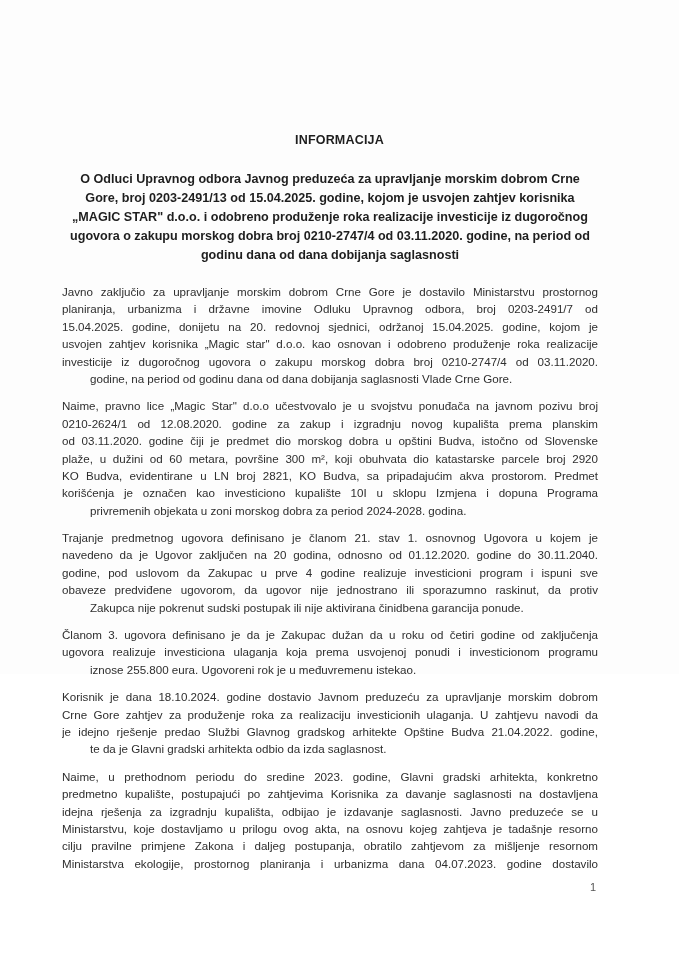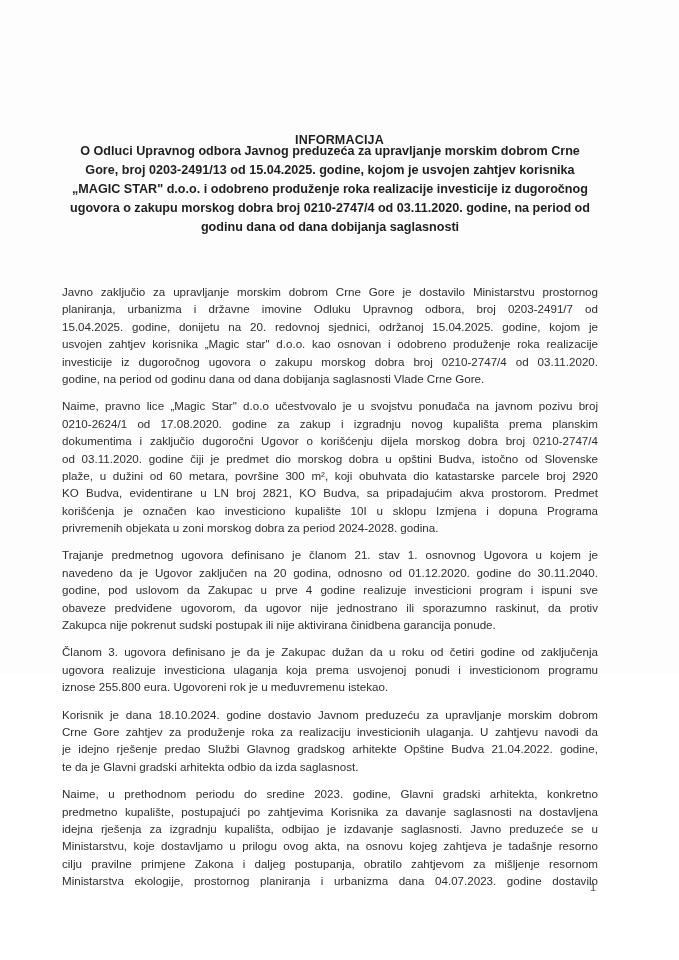--- a/index.html
+++ b/index.html
@@ -28,21 +28,21 @@
       left: 0;
       width: 679px;
       text-align: center;
       font-weight: bold;
       font-size: 12.5px;
       letter-spacing: 0.2px;
       color: #1e1e1e;
     }
     .doc-subtitle {
       position: absolute;
-      top: 142px;
+      top: 170px;
       left: 62px;
       width: 536px;
       text-align: center;
       font-weight: bold;
       font-size: 12.6px;
       line-height: 19px;
       color: #1e1e1e;
     }
     .doc-subtitle span { display: block; white-space: nowrap; }
     .body {
@@ -60,20 +60,21 @@
     .line {
       display: block;
       text-align: justify;
       text-align-last: justify;
       white-space: nowrap;
       overflow: hidden;
       height: 17.4px;
     }
     .line.last {
       text-align-last: left;
+      margin-left: 28px;
     }
     .page-number {
       position: absolute;
       top: 881px;
       left: 590px;
       font-size: 11px;
       color: #555;
     }
   </style>
 </head>
@@ -97,22 +98,21 @@
       <span class="line">Javno zaključio za upravljanje morskim dobrom Crne Gore je dostavilo Ministarstvu prostornog</span>
       <span class="line">planiranja, urbanizma i državne imovine Odluku Upravnog odbora, broj 0203-2491/7 od</span>
       <span class="line">15.04.2025. godine, donijetu na 20. redovnoj sjednici, održanoj 15.04.2025. godine, kojom je</span>
       <span class="line">usvojen zahtjev korisnika „Magic star" d.o.o. kao osnovan i odobreno produženje roka realizacije</span>
       <span class="line">investicije iz dugoročnog ugovora o zakupu morskog dobra broj 0210-2747/4 od 03.11.2020.</span>
       <span class="line last">godine, na period od godinu dana od dana dobijanja saglasnosti Vlade Crne Gore.</span>
     </p>
 
     <p class="para">
       <span class="line">Naime, pravno lice „Magic Star" d.o.o učestvovalo je u svojstvu ponuđača na javnom pozivu broj</span>
-      <span class="line">0210-2624/1 od 17.08.2020. godine za zakup i izgradnju novog kupališta prema planskim</span>
-      <span class="line">dokumentima i zaključio dugoročni Ugovor o korišćenju dijela morskog dobra broj 0210-2747/4</span>
+      <span class="line">0210-2624/1 od 12.08.2020. godine za zakup i izgradnju novog kupališta prema planskim</span>
       <span class="line">od 03.11.2020. godine čiji je predmet dio morskog dobra u opštini Budva, istočno od Slovenske</span>
       <span class="line">plaže, u dužini od 60 metara, površine 300 m², koji obuhvata dio katastarske parcele broj 2920</span>
       <span class="line">KO Budva, evidentirane u LN broj 2821, KO Budva, sa pripadajućim akva prostorom. Predmet</span>
       <span class="line">korišćenja je označen kao investiciono kupalište 10I u sklopu Izmjena i dopuna Programa</span>
       <span class="line last">privremenih objekata u zoni morskog dobra za period 2024-2028. godina.</span>
     </p>
 
     <p class="para">
       <span class="line">Trajanje predmetnog ugovora definisano je članom 21. stav 1. osnovnog Ugovora u kojem je</span>
       <span class="line">navedeno da je Ugovor zaključen na 20 godina, odnosno od 01.12.2020. godine do 30.11.2040.</span>

